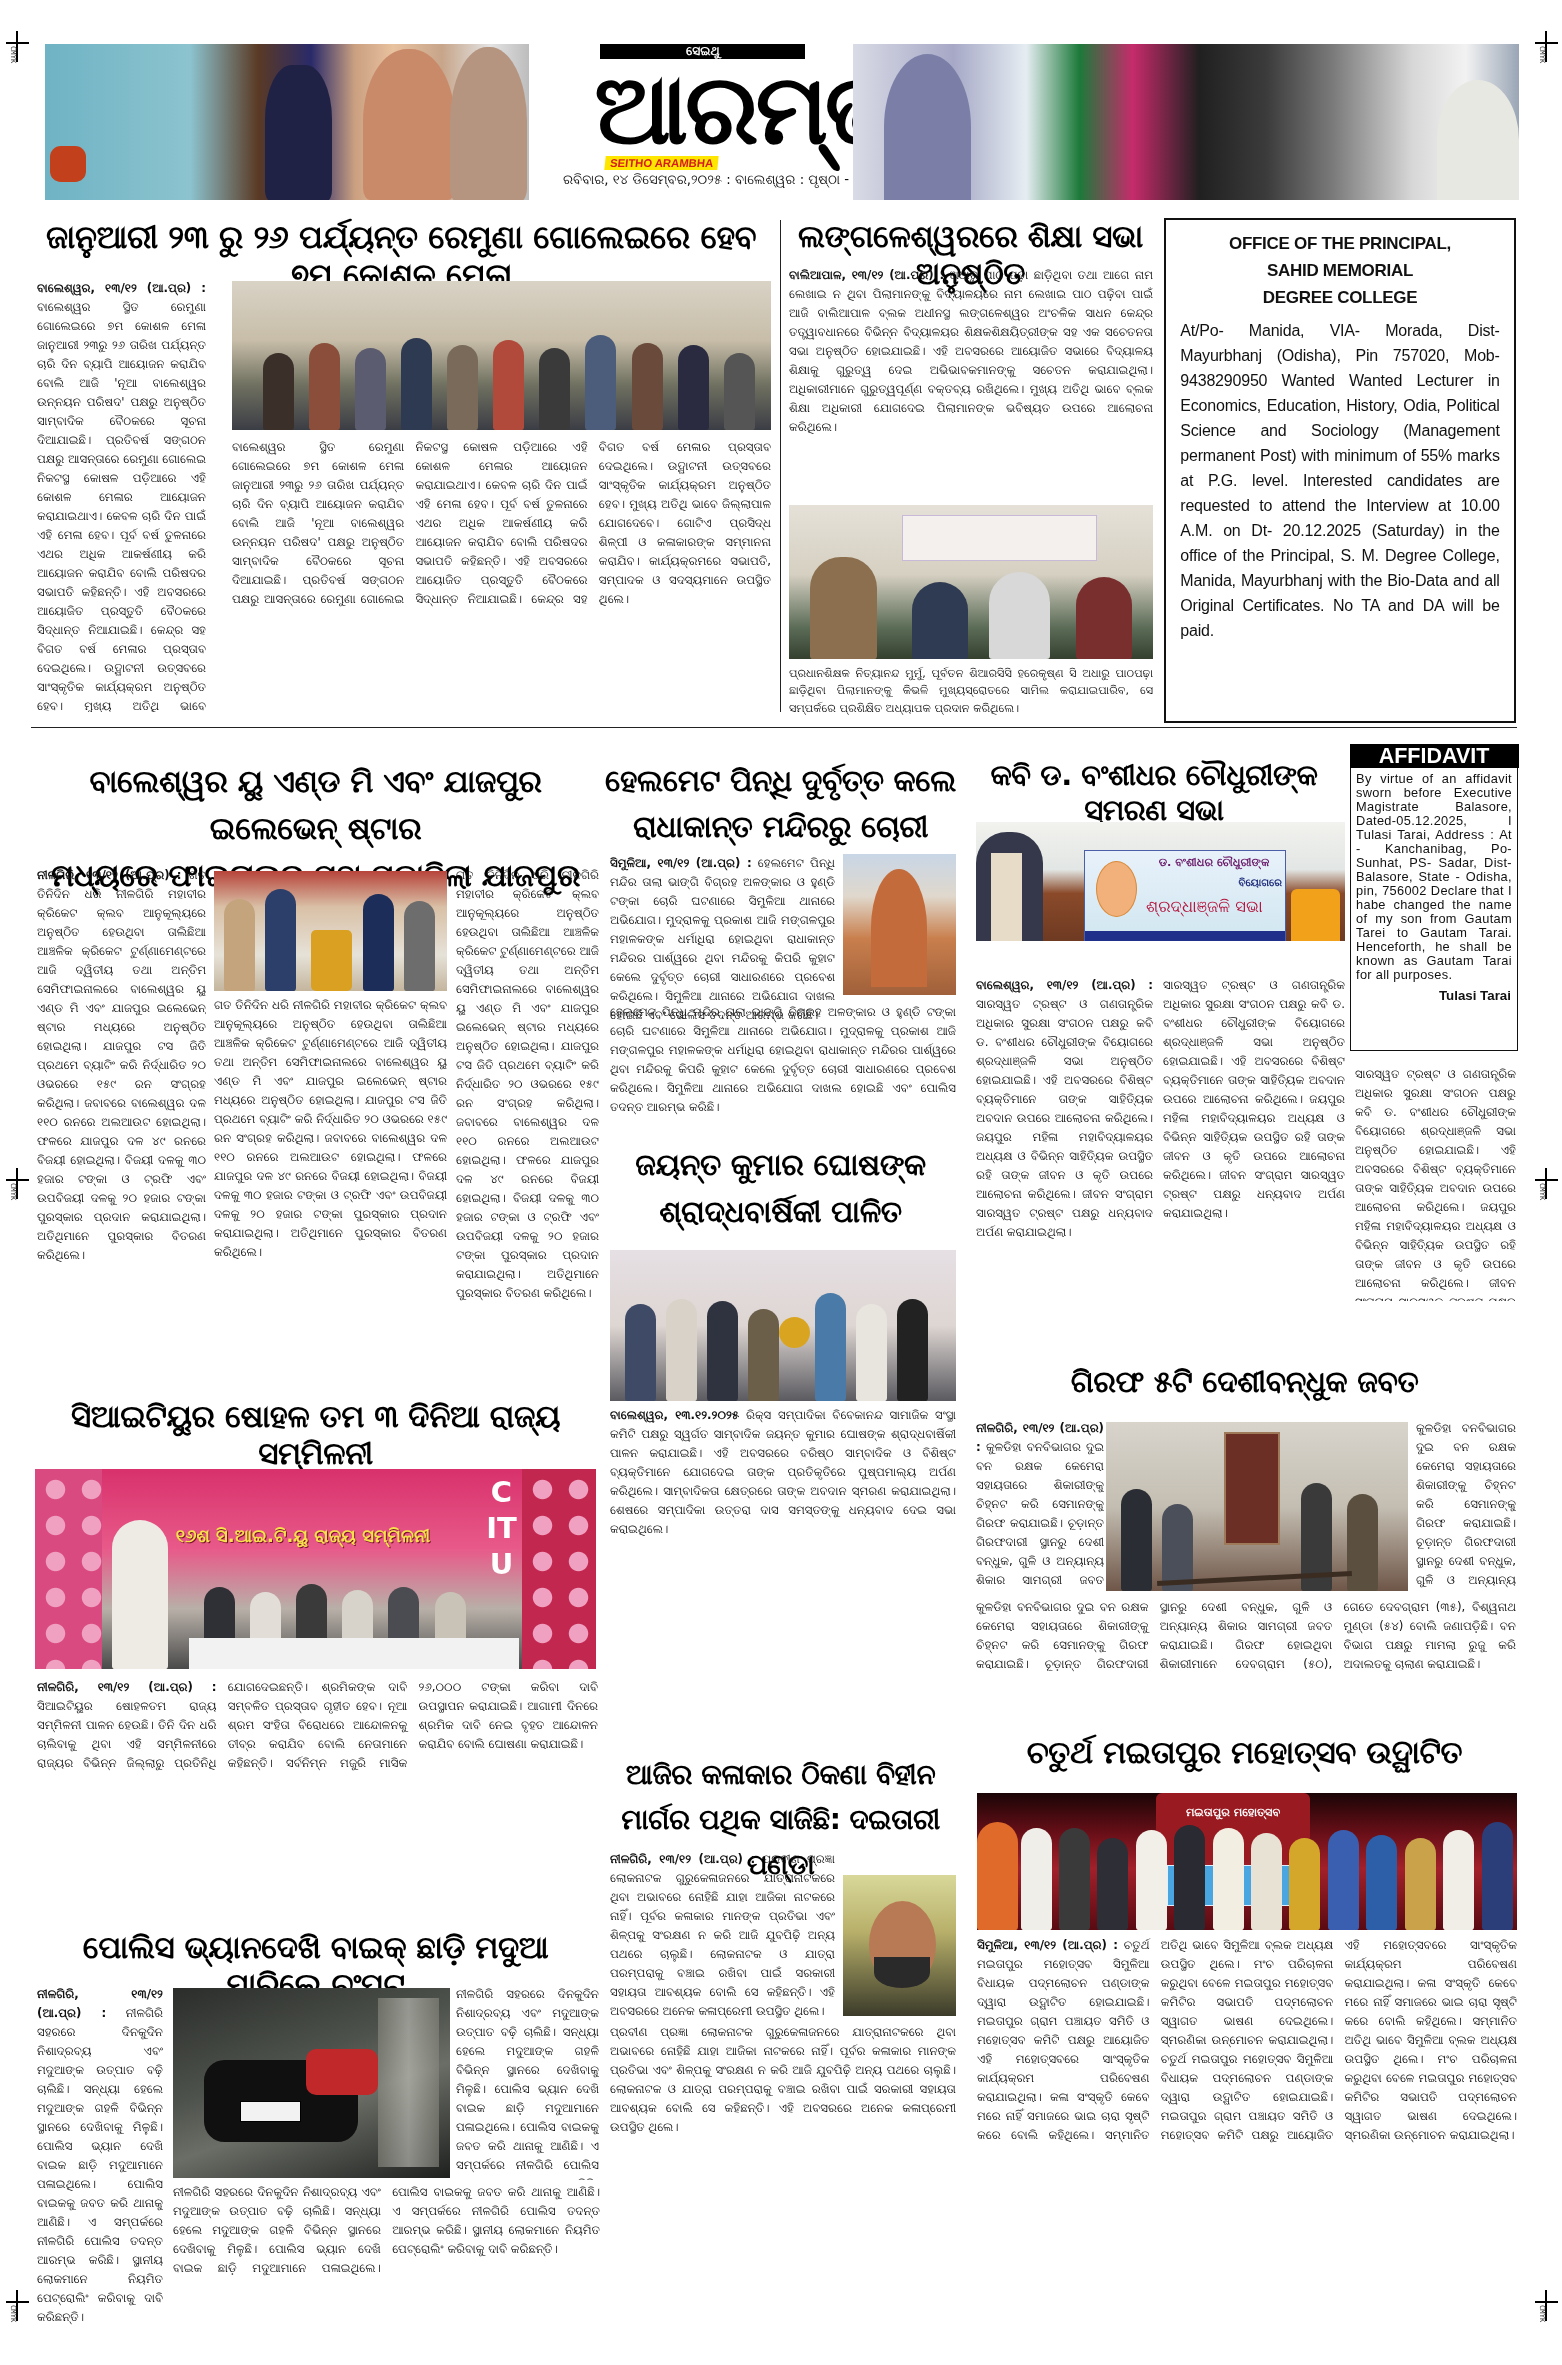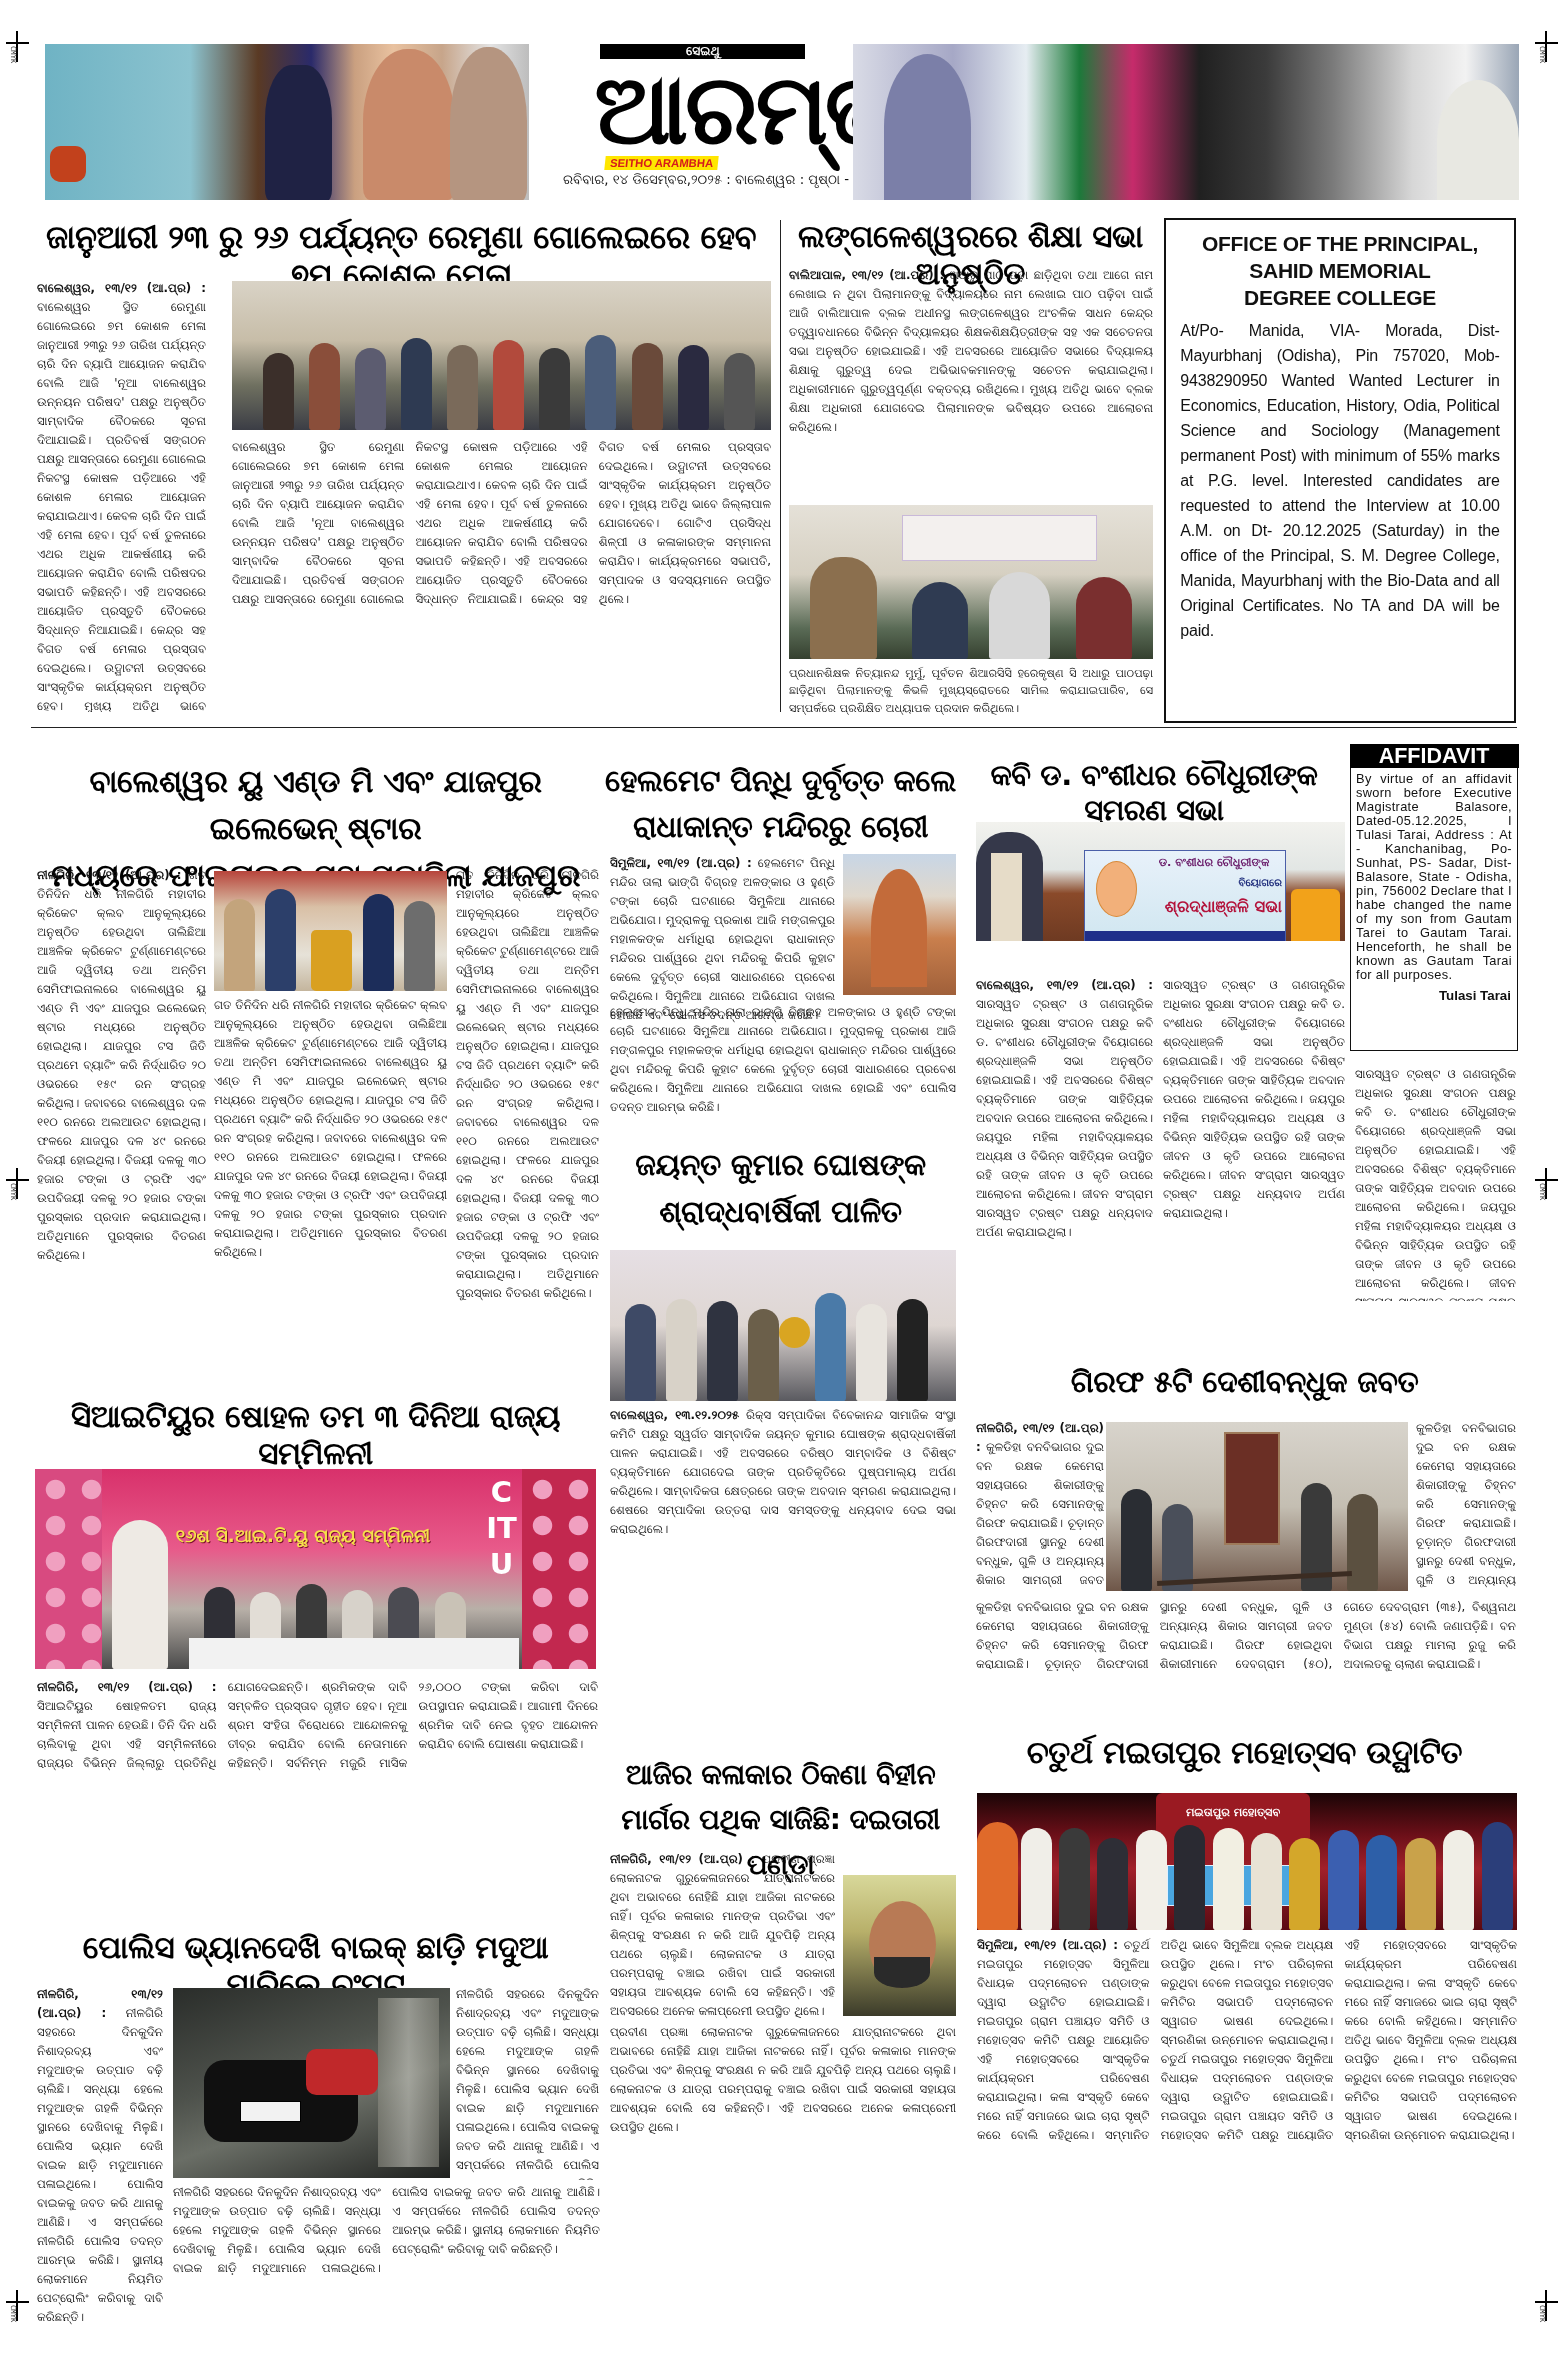--- a/index.html
+++ b/index.html
@@ -30,21 +30,21 @@
   
   .headline { position: absolute; font-weight: bold; text-align: center; color: #000; line-height: 1.2; font-family: "DejaVu Sans", sans-serif; letter-spacing: -0.5px; }
   .body-text { position: absolute; font-size: 11.8px; line-height: 19px; text-align: justify; color: #111; overflow: hidden; font-family: "DejaVu Sans", sans-serif; }
   .cols { column-gap: 11.3px; }
   .photo { position: absolute; overflow: hidden; }
   .photo .cap { position: absolute; left: 0; right: 0; text-align: center; font-weight: bold; color: #fff; }
   .people { position: absolute; bottom: 0; width: 31px; border-radius: 15.4px 15.4px 3.1px 3.1px; }
 
   
   .ad-principal { position: absolute; left: 1164px; top: 218px; width: 352px; height: 505px; border: 2px solid #111; padding: 10.2px 14.3px; font-family: "Liberation Sans", sans-serif; }
-  .ad-principal h2 { font-family: "Liberation Sans", sans-serif; font-weight: bold; font-size: 21px; line-height: 27px; text-align: center; letter-spacing: -0.3px; }
+  .ad-principal h2 { font-family: "Liberation Sans", sans-serif; font-weight: bold; font-size: 17px; line-height: 27px; text-align: center; letter-spacing: -0.3px; }
   .ad-principal p { font-size: 16px; line-height: 25px; text-align: justify; margin-top: 7.2px; letter-spacing: -0.2px; }
   .ad-principal .sign { text-align: center; font-size: 15.4px; line-height: 21.5px; margin-top: 13.3px; }
 
   .ad-affidavit { position: absolute; left: 1350px; top: 744px; width: 168px; height: 307px; border: 1.5px solid #111; font-family: "Liberation Sans", sans-serif; }
   .ad-affidavit .hd { background: #000; color: #fff; font-weight: bold; font-size: 21.5px; text-align: center; line-height: 24.6px; margin: -1.5px -1.5px 0 -1.5px; }
   .ad-affidavit .txt { padding: 4.1px 5.1px; font-size: 12.8px; line-height: 14px; text-align: justify; letter-spacing: 0.3px; }
   .ad-affidavit .sig { text-align: right; padding: 2px 6.1px; font-weight: bold; font-size: 13.3px; }
 
   .rule-h { position: absolute; height: 1px; background: #222; }
   .rule-v { position: absolute; width: 1px; background: #222; }
@@ -195,21 +195,21 @@
 </section>
 
 <section>
   <h1 class="headline" style="left:963px;top:758px;width:382px;font-size:29px;">କବି ଡ. ବଂଶୀଧର ଚୌଧୁରୀଙ୍କ ସ୍ମରଣ ସଭା</h1>
   <div class="photo" style="left:976px;top:822px;width:369px;height:119px;background:linear-gradient(180deg,#f2f2ee 0%,#e2e6e4 40%,#8a4a2a 60%,#6e3a22 100%);">
     <div style="position:absolute;left:0;top:10.2px;width:67px;height:138px;background:#35384a;border-radius:31px 31px 0 0;"></div>
     <div style="position:absolute;left:15.4px;top:31px;width:31px;height:118px;background:#e6dcc8;"></div>
     <div style="position:absolute;left:108px;top:28px;width:202px;height:97px;background:linear-gradient(180deg,#e8f1fa,#cfe6f0);border:1px solid #4b5fa8;">
       <div style="position:absolute;left:61px;top:5.1px;right:3.1px;text-align:center;color:#6a1c6a;font-weight:bold;font-size:11.3px;">ଡ. ବଂଶୀଧର ଚୌଧୁରୀଙ୍କ</div>
       <div style="position:absolute;left:61px;top:25.6px;right:3.1px;text-align:right;color:#1c2a7a;font-weight:bold;font-size:10.2px;">ବିୟୋଗରେ</div>
-      <div style="position:absolute;left:61px;top:46px;right:3.1px;text-align:right;color:#b3123a;font-weight:bold;font-size:16.4px;">ଶ୍ରଦ୍ଧାଞ୍ଜଳି ସଭା</div>
+      <div style="position:absolute;left:61px;top:46px;right:3.1px;text-align:left;color:#b3123a;font-weight:normal;font-size:16.4px;">ଶ୍ରଦ୍ଧାଞ୍ଜଳି ସଭା</div>
       <div style="position:absolute;left:0;right:0;bottom:0;height:15.4px;background:#1f2f8a;"></div>
       <div style="position:absolute;left:11.3px;top:10.2px;width:41px;height:56px;border-radius:50%;background:#f2b07a;border:1.5px solid #d88a3a;"></div>
     </div>
     <div style="position:absolute;left:315px;top:67px;width:49px;height:67px;background:#f2a21a;border-radius:6.1px;"></div>
   </div>
   <div class="body-text" style="left:976px;top:976px;width:177px;height:400px;">
     <b>ବାଲେଶ୍ୱର, ୧୩/୧୨ (ଆ.ପ୍ର) :</b>
     <span>ସାରସ୍ୱତ ଟ୍ରଷ୍ଟ ଓ ଗଣତାନ୍ତ୍ରିକ ଅଧିକାର ସୁରକ୍ଷା ସଂଗଠନ ପକ୍ଷରୁ କବି ଡ. ବଂଶୀଧର ଚୌଧୁରୀଙ୍କ ବିୟୋଗରେ ଶ୍ରଦ୍ଧାଞ୍ଜଳି ସଭା ଅନୁଷ୍ଠିତ ହୋଇଯାଇଛି। ଏହି ଅବସରରେ ବିଶିଷ୍ଟ ବ୍ୟକ୍ତିମାନେ ତାଙ୍କ ସାହିତ୍ୟିକ ଅବଦାନ ଉପରେ ଆଲୋଚନା କରିଥିଲେ। ଜୟପୁର ମହିଳା ମହାବିଦ୍ୟାଳୟର ଅଧ୍ୟକ୍ଷ ଓ ବିଭିନ୍ନ ସାହିତ୍ୟିକ ଉପସ୍ଥିତ ରହି ତାଙ୍କ ଜୀବନ ଓ କୃତି ଉପରେ ଆଲୋଚନା କରିଥିଲେ। ଜୀବନ ସଂଗ୍ରାମ ସାରସ୍ୱତ ଟ୍ରଷ୍ଟ ପକ୍ଷରୁ ଧନ୍ୟବାଦ ଅର୍ପଣ କରାଯାଇଥିଲା।</span>
   </div>
   <div class="body-text" style="left:1163px;top:976px;width:182px;height:328px;">

